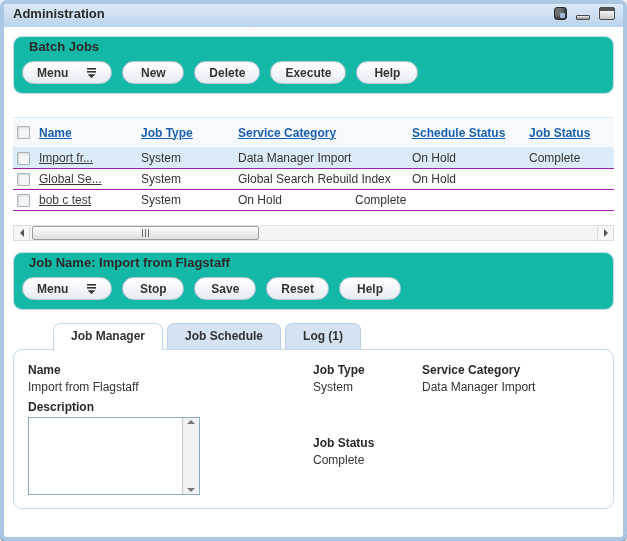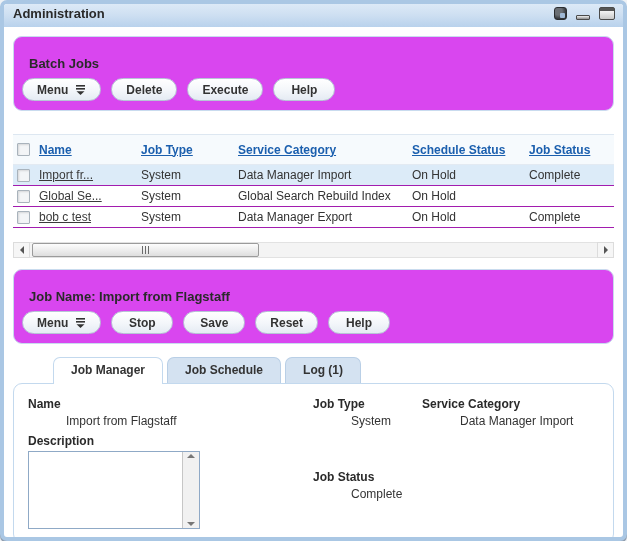--- a/index.html
+++ b/index.html
@@ -41,30 +41,30 @@
   .ico-max {
     width: 16px; height: 13px;
     border: 1px solid #4a4a4a; border-radius: 2px;
     background: linear-gradient(180deg, #555 0 3px, #f4f4f4 3px, #c9c9c9 100%);
   }
 
   .content { padding: 9px 9px 0 9px; }
 
   
   .panel {
-    background: #d946ef;
+    background: #14b8a6;
     border: 1px solid #c9dbee;
     border-radius: 9px;
-    padding: 17px 8px 9px 8px;
+    padding: 0 8px 9px 8px;
   }
   .panel-title { font-size: 13px; font-weight: bold; color: #2a2a2a; margin: 2px 0 7px 7px; }
   .toolbar { display: flex; gap: 10px; }
   .btn {
     height: 23px; min-width: 62px; padding: 0 14px;
-    display: inline-flex; align-items: center; justify-content: center; gap: 7px;
+    display: inline-flex; align-items: center; justify-content: center; gap: 18px;
     background: linear-gradient(180deg, #ffffff 0%, #f3f6fa 55%, #e5ebf3 100%);
     border: 1px solid #b7c5d6;
     border-radius: 12px;
     font-size: 12px; font-weight: bold; color: #333;
     cursor: pointer;
   }
   .menu-ico { display: inline-block; }
 
   
   .tablewrap { margin-top: 23px; }
@@ -141,21 +141,21 @@
     border: 1px solid #c3d9ee;
     border-radius: 9px;
     padding: 13px 14px;
     min-height: 150px;
     display: flex;
   }
   .dcol1 { width: 285px; }
   .dcol2 { width: 95px; margin-right: 14px; }
   .dcol3 { flex: 1; }
   .dlabel { font-size: 12px; font-weight: bold; color: #2a2a2a; margin-bottom: 3px; }
-  .dvalue { font-size: 12px; color: #333; margin-bottom: 6px; margin-left: 38px; }
+  .dvalue { font-size: 12px; color: #333; margin-bottom: 6px; }
   .desc-box {
     width: 172px; height: 78px;
     border: 1px solid #8fa9c6;
     background: #fff;
     display: flex;
   }
   .desc-text { flex: 1; font-size: 12px; color:#333; padding: 2px 3px; }
   .vscroll {
     width: 17px; background: #f1f1f1; border-left: 1px solid #c6c6c6;
     display: flex; flex-direction: column; justify-content: space-between; align-items: center;
@@ -185,20 +185,21 @@
       <div class="panel-title">Batch Jobs</div>
       <div class="toolbar">
         <button class="btn">
           <span>Menu</span>
           <svg class="menu-ico" width="11" height="10" viewBox="0 0 11 10">
             <rect x="1" y="0" width="9" height="1.6" fill="#333"></rect>
             <rect x="1" y="3" width="9" height="1.6" fill="#333"></rect>
             <polygon points="1.5,6.2 9.5,6.2 5.5,10" fill="#333"></polygon>
           </svg>
         </button>
+        <button class="btn">New</button>
         <button class="btn">Delete</button>
         <button class="btn">Execute</button>
         <button class="btn">Help</button>
       </div>
     </div>
 
     <div class="tablewrap">
       <div class="thead">
         <span class="cell c-cb">
             <span class="checkbox"></span>
@@ -231,21 +232,20 @@
         <span class="cell c-sched">On Hold</span>
         <span class="cell c-stat"></span>
       </div>
 
       <div class="trow">
         <span class="cell c-cb">
             <span class="checkbox"></span>
           </span>
         <span class="cell c-name"><span class="namelink">bob c test</span></span>
         <span class="cell c-type">System</span>
-        <span class="cell c-cat">Data Manager Export</span>
         <span class="cell c-sched">On Hold</span>
         <span class="cell c-stat">Complete</span>
       </div>
 
       <div class="tfiller"></div>
 
       <div class="hscroll">
         <span class="sbtn">
             <span class="tri-l"></span>
           </span>

